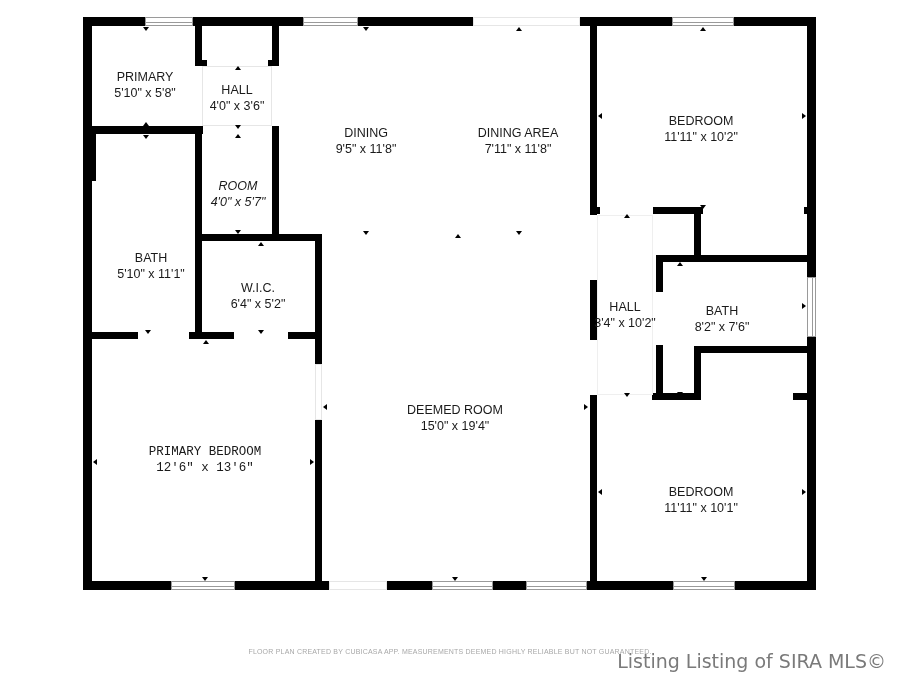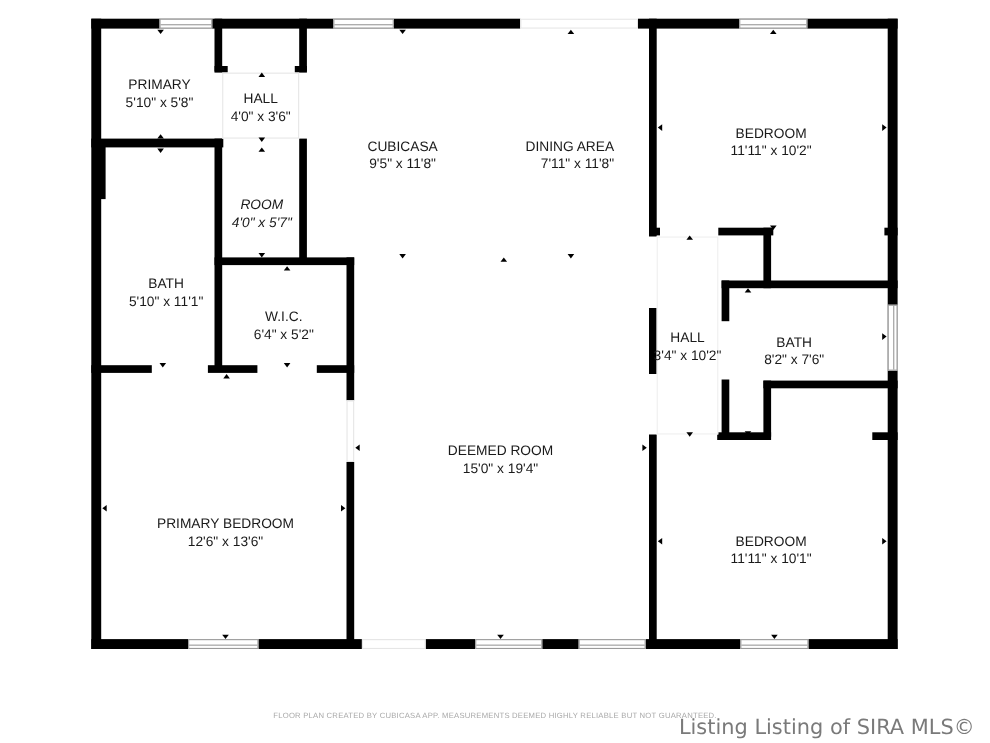--- a/index.html
+++ b/index.html
@@ -126,29 +126,29 @@
     <span class="d">4'0" x 5'7"</span>
   </div>
   <div class="room" style="left:151px;top:266px;">
     <span class="n">BATH</span>
     <span class="d">5'10" x 11'1"</span>
   </div>
   <div class="room" style="left:258px;top:296px;">
     <span class="n">W.I.C.</span>
     <span class="d">6'4" x 5'2"</span>
   </div>
-  <div class="room" style="left:205px;top:484px;">
+  <div class="room" style="left:205px;top:460px;font-family:Liberation Mono, monospace;">
     <span class="n">PRIMARY BEDROOM</span>
     <span class="d">12'6" x 13'6"</span>
   </div>
   <div class="room" style="left:366px;top:141px;">
-    <span class="n">CUBICASA</span>
+    <span class="n">DINING</span>
     <span class="d">9'5" x 11'8"</span>
   </div>
-  <div class="room" style="left:518px;top:141px;text-align:right;">
+  <div class="room" style="left:518px;top:141px;">
     <span class="n">DINING AREA</span>
     <span class="d">7'11" x 11'8"</span>
   </div>
   <div class="room" style="left:455px;top:418px;">
     <span class="n">DEEMED ROOM</span>
     <span class="d">15'0" x 19'4"</span>
   </div>
   <div class="room" style="left:701px;top:129px;">
     <span class="n">BEDROOM</span>
     <span class="d">11'11" x 10'2"</span>

